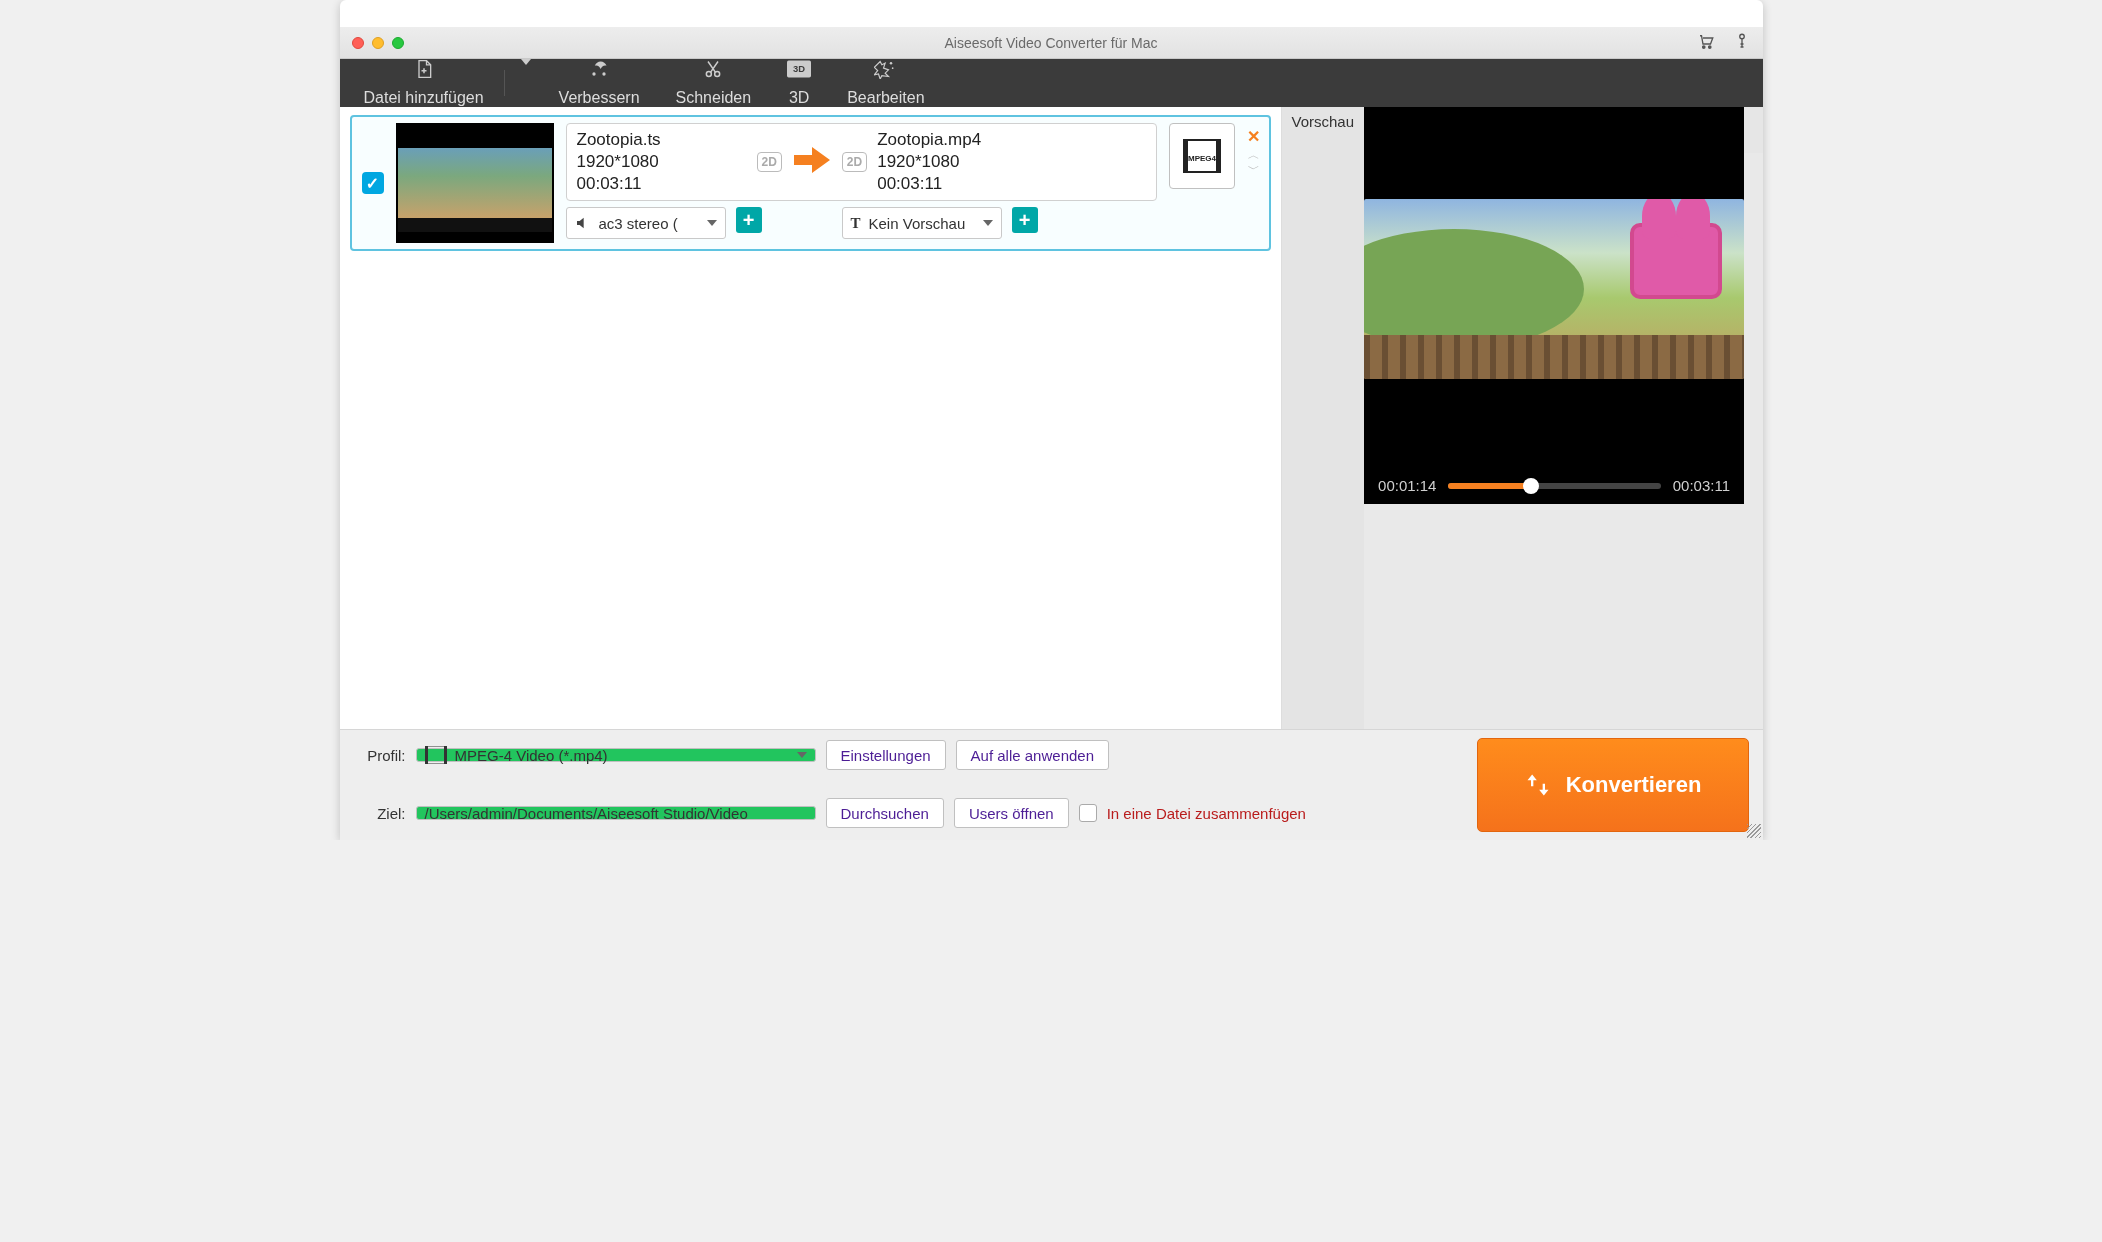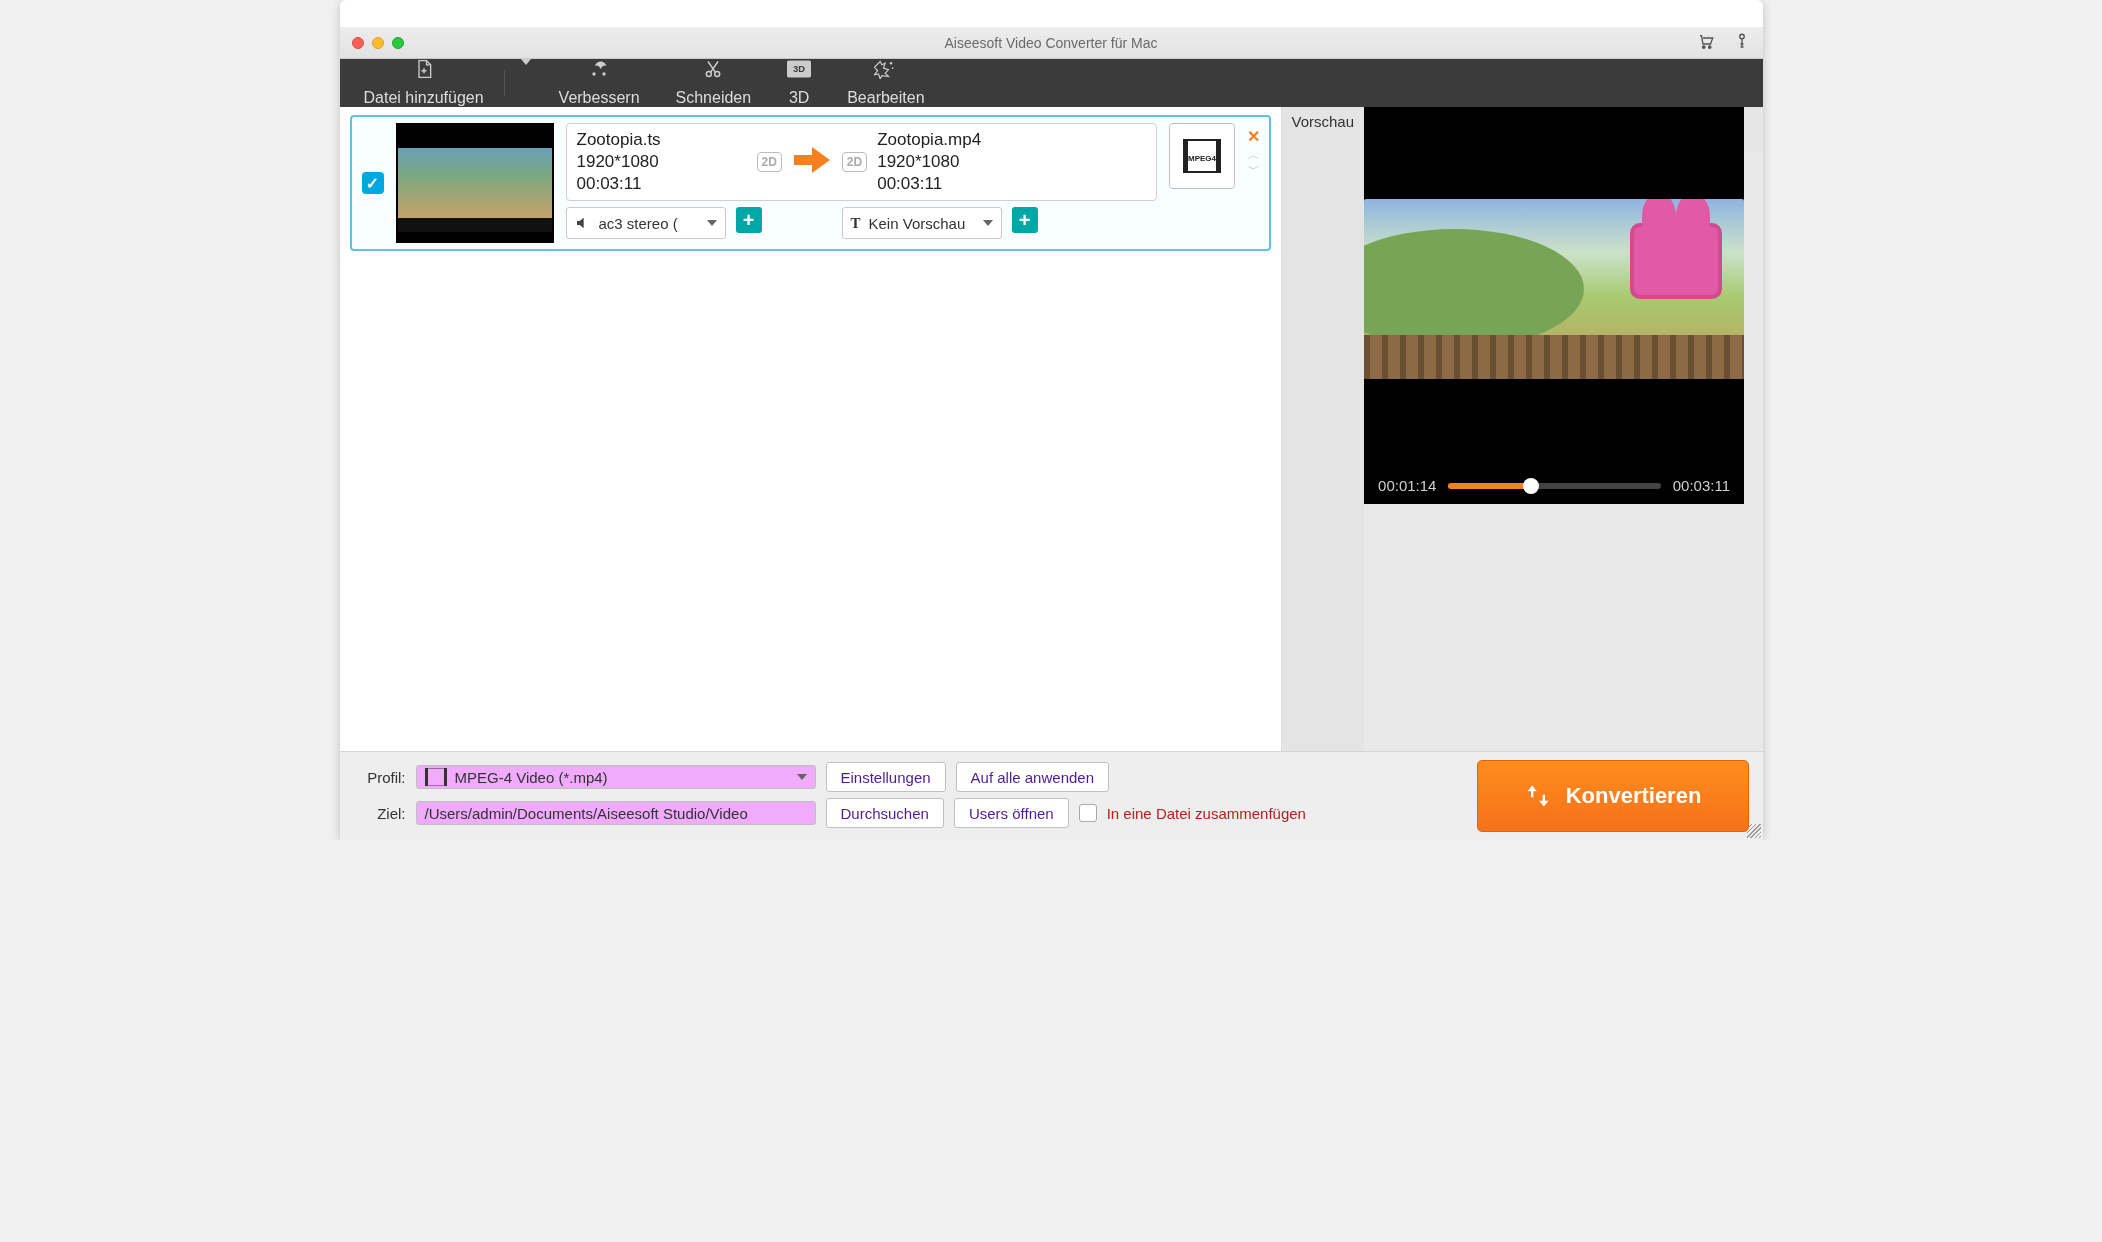--- a/index.html
+++ b/index.html
@@ -68,24 +68,24 @@
   .seek .knob{position:absolute;left:39%;top:50%;transform:translate(-50%,-50%);width:16px;height:16px;border-radius:50%;background:#fff;}
   .controls{height:46px;background:#e6e6e6;display:flex;align-items:center;padding:0 14px;gap:16px;}
   .controls svg{width:18px;height:18px;fill:#444;}
   .controls .sep{width:1px;height:24px;background:#c4c4c4;margin:0 4px;}
   .vol{display:flex;align-items:center;gap:8px;margin-left:auto;}
   .vol .track{width:110px;height:5px;background:#f58020;border-radius:3px;position:relative;}
   .vol .track .k{position:absolute;right:-6px;top:50%;transform:translateY(-50%);width:14px;height:14px;border-radius:50%;background:#fff;border:1px solid #ccc;}
 
   
   .footer{border-top:1px solid #d6d6d6;background:#eee;padding:10px 14px 12px;display:flex;gap:18px;align-items:flex-start;position:relative;}
-  .ftleft{flex:1;display:flex;flex-direction:column;gap:6px;}
+  .ftleft{flex:1;display:flex;flex-direction:column;gap:28px;}
   .frow{display:flex;align-items:center;gap:10px;}
   .flabel{width:52px;text-align:right;font-size:15px;color:#333;}
-  .finput{border:1px solid #c0c0c0;border-radius:3px;background:#f0abfc;height:24px;display:flex;align-items:center;padding:0 8px;font-size:15px;color:#333;}
+  .finput{border:1px solid #c0c0c0;border-radius:3px;background:#22c55e;height:14px;display:flex;align-items:center;padding:0 8px;font-size:15px;color:#333;}
   .finput.profile{width:400px;justify-content:space-between;}
   .finput.dest{width:400px;overflow:hidden;white-space:nowrap;}
   .fbtn{border:1px solid #c0c0c0;border-radius:3px;background:#fff;height:30px;padding:0 14px;font-size:15px;color:#4c1d95;display:flex;align-items:center;cursor:pointer;}
   .mergebox{width:18px;height:18px;border:1px solid #aaa;border-radius:3px;background:#fff;}
   .mergelbl{font-size:15px;color:#b91c1c;}
   .convert{position:absolute;right:14px;top:8px;bottom:8px;width:272px;background:linear-gradient(#ff8c1c,#f5721b);border:1px solid #e2650d;border-radius:5px;display:flex;align-items:center;justify-content:center;gap:14px;color:#fff;font-size:22px;font-weight:600;cursor:pointer;}
   .convert svg{width:28px;height:28px;fill:#fff;}
   .resize{position:absolute;right:2px;bottom:2px;width:14px;height:14px;background:repeating-linear-gradient(135deg,#999 0 1px,transparent 1px 3px);}
   .chev{width:0;height:0;border-left:5px solid transparent;border-right:5px solid transparent;border-top:6px solid #666;}
 </style>

